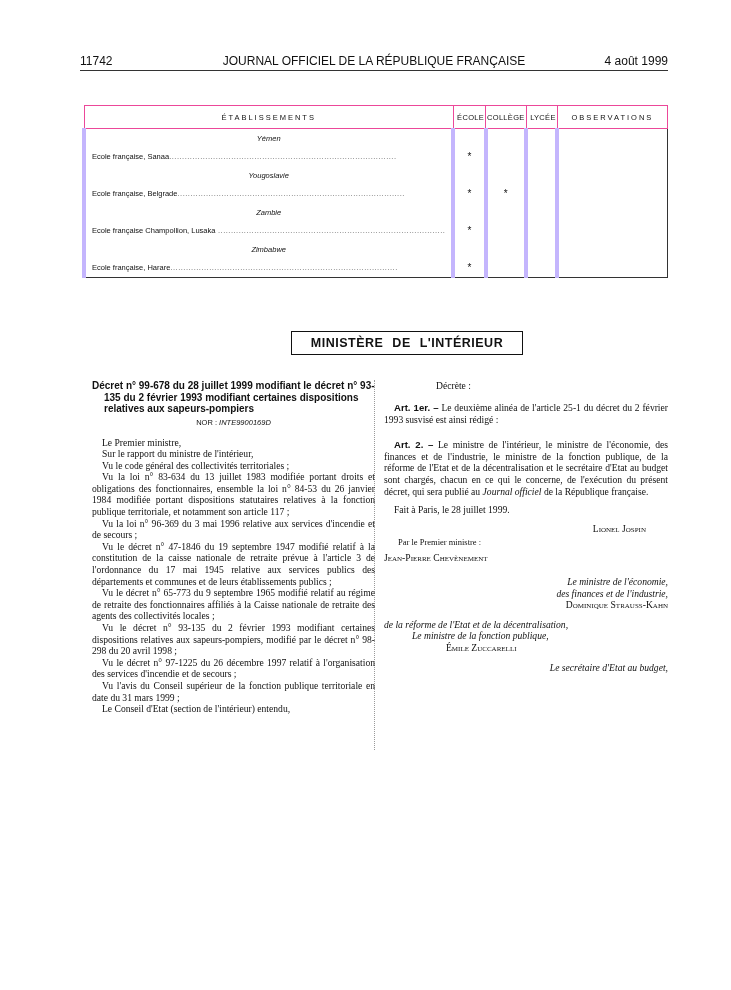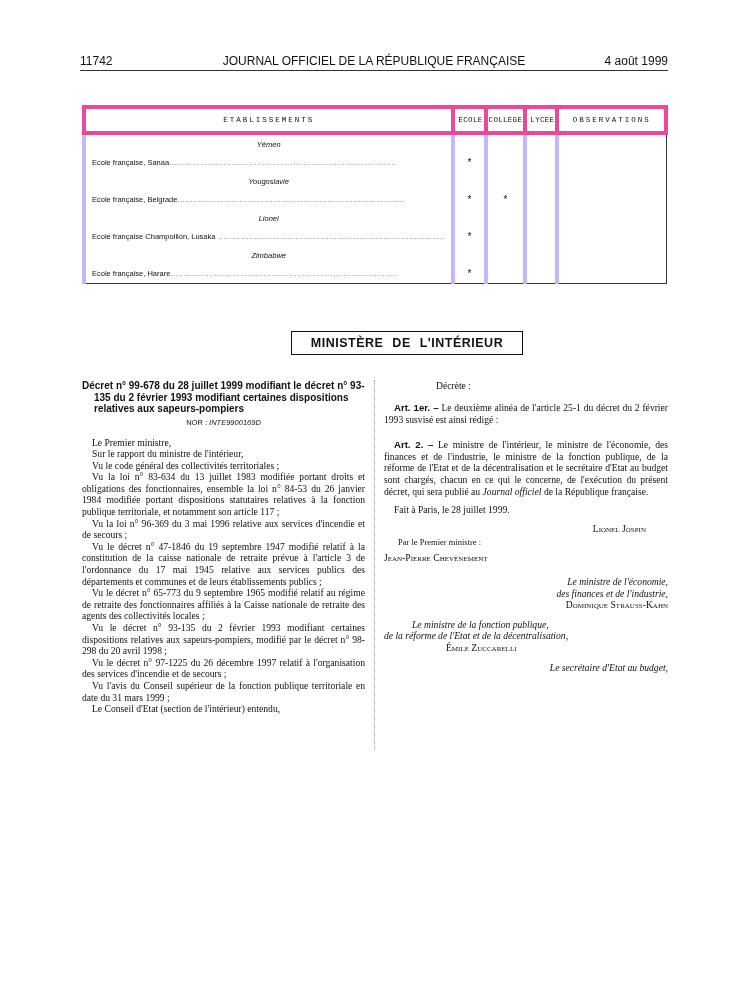--- a/index.html
+++ b/index.html
@@ -6,33 +6,33 @@
   body { width: 731px; height: 990px; position: relative; overflow: hidden; color: #111; }
   .serif { font-family: "Liberation Serif", serif; }
 
   .hdr { position: absolute; top: 54px; left: 80px; width: 588px; height: 14px; font-family: "Liberation Sans", sans-serif; font-size: 12px; }
   .hdr .pg { position: absolute; left: 0; top: 0; }
   .hdr .title { position: absolute; left: 0; right: 0; text-align: center; top: 0; }
   .hdr .date { position: absolute; right: 0; top: 0; }
   .hdr-rule { position: absolute; top: 70px; left: 80px; width: 588px; border-top: 1px solid #333; }
 
   table.etab { position: absolute; top: 105px; left: 82px; width: 586px; border-collapse: collapse; font-family: "Liberation Sans", sans-serif; font-size: 7.5px; }
-  table.etab th { font-weight: normal; height: 20px; border: 4px solid #ec4899; letter-spacing: 2px; font-size: 7.5px; font-family: Liberation Mono, monospace; }
+  table.etab th { font-weight: normal; height: 20px; border: 1px solid #ec4899; letter-spacing: 2px; font-size: 7.5px; }
   table.etab th.narrow { letter-spacing: 0.3px; text-align: right; }
   table.etab td { border-left: 4px solid #c4b5fd; border-right: 1px solid #333; padding: 0 6px; height: 18.5px; vertical-align: middle; }
   table.etab tr:last-child td { border-bottom: 1px solid #333; }
   table.etab td.country { text-align: center; font-style: italic; }
   table.etab td.school { white-space: nowrap; overflow: hidden; }
   table.etab td.mark { text-align: center; font-size: 10px; }
   .dots { color: #555; letter-spacing: 0.5px; }
   col.c1 { width: 268px; } col.c2 { width: 40px; } col.c3 { width: 40px; } col.c4 { width: 40px; } col.c5 { width: 198px; }
 
   .ministry { position: absolute; top: 331px; left: 258px; width: 230px; height: 22px; border: 1.5px solid #111; text-align: center; font-family: "Liberation Sans", sans-serif; font-weight: bold; font-size: 12.5px; line-height: 22px; word-spacing: 5px; letter-spacing: 0.5px; margin-left: 33px; }
 
-  .col-left { position: absolute; top: 380px; left: 82px; width: 283px; }
+  .col-left { position: absolute; top: 380px; left: 92px; width: 283px; }
   .col-right { position: absolute; top: 380px; left: 384px; width: 284px; }
   .vrule { position: absolute; top: 380px; left: 374px; height: 370px; border-left: 1px dotted #999; }
 
   .decree-title { font-family: "Liberation Sans", sans-serif; font-weight: bold; font-size: 10px; line-height: 11.5px; padding-left: 12px; text-indent: -12px; margin: 0; }
   .nor { font-family: "Liberation Sans", sans-serif; font-size: 7.5px; text-align: center; margin: 3px 0 10px 0; }
   .nor i { font-style: italic; }
   .para { font-family: "Liberation Serif", serif; font-size: 9.6px; line-height: 11.6px; text-align: justify; text-indent: 10px; margin: 0; }
   .art-head { font-family: "Liberation Sans", sans-serif; font-weight: bold; }
   .decrete { font-family: "Liberation Serif", serif; font-size: 9.6px; margin: 0 0 11px 52px; }
   .gap { height: 7px; }
@@ -90,21 +90,21 @@
         <td></td>
       </tr>
     <tr>
       <td class="school"><span>Ecole française, Belgrade</span><span class="dots">........................................................................................</span></td>
       <td class="mark">*</td>
       <td class="mark">*</td>
       <td class="mark"></td>
       <td></td>
     </tr>
     <tr>
-        <td class="country">Lionel</td>
+        <td class="country">Zambie</td>
         <td></td>
         <td></td>
         <td></td>
         <td></td>
       </tr>
     <tr>
       <td class="school"><span>Ecole française Champollion, Lusaka</span><span class="dots"> ........................................................................................</span></td>
       <td class="mark">*</td>
       <td class="mark"></td>
       <td class="mark"></td>
@@ -160,18 +160,18 @@
   <p class="para">Fait à Paris, le 28 juillet 1999.</p>
   <div class="gap"></div>
   <div class="sig-name right" style="padding-right:22px;">Lionel Jospin</div>
   <div class="serif" style="font-size:8.5px; margin: 3px 0 5px 14px;">Par le Premier ministre :</div>
   <div class="sig-name">Jean-Pierre Chevènement</div>
   <div style="height:12px"></div>
   <div class="sig-title right">Le ministre de l'économie,</div>
   <div class="sig-title right">des finances et de l'industrie,</div>
   <div class="sig-name right">Dominique Strauss-Kahn</div>
   <div style="height:8px"></div>
+  <div class="sig-title">de la réforme de l'Etat et de la décentralisation,</div>
   <div class="sig-title" style="padding-left:28px;">Le ministre de la fonction publique,</div>
-  <div class="sig-title">de la réforme de l'Etat et de la décentralisation,</div>
   <div class="sig-name" style="padding-left:62px;">Émile Zuccarelli</div>
   <div style="height:8px"></div>
   <div class="sig-title right">Le secrétaire d'Etat au budget,</div>
 </div>
 
 </body></html>

